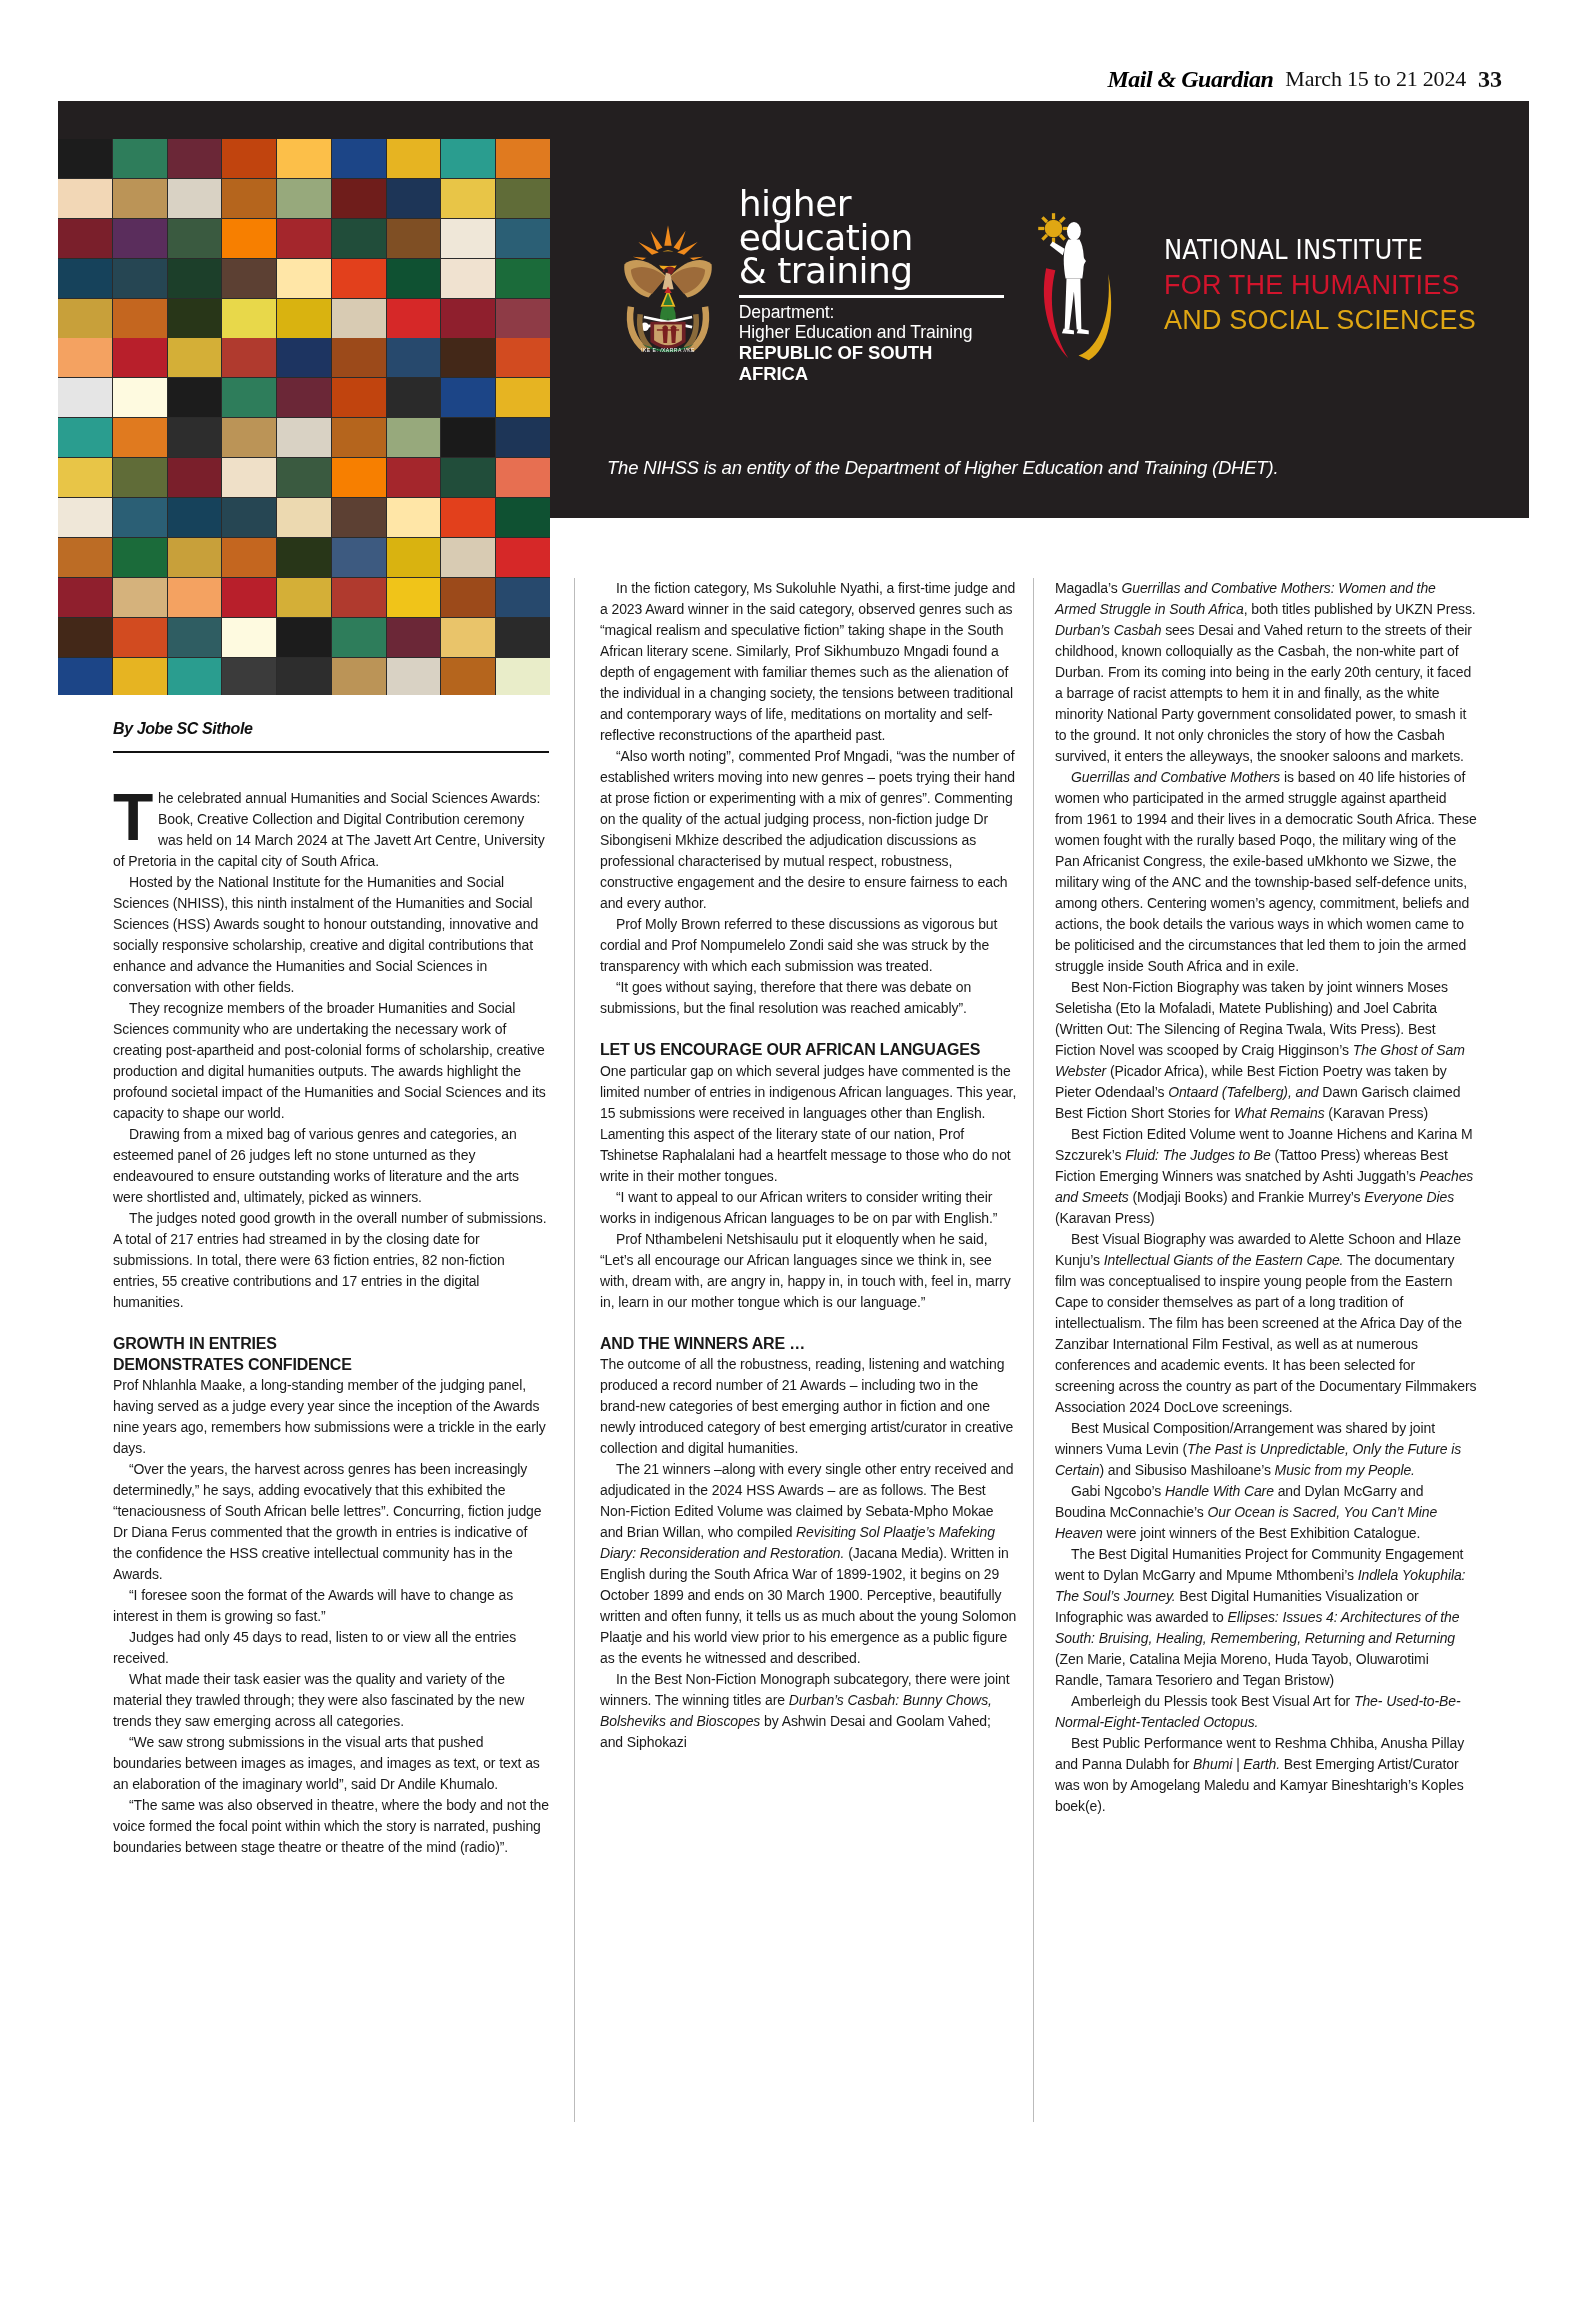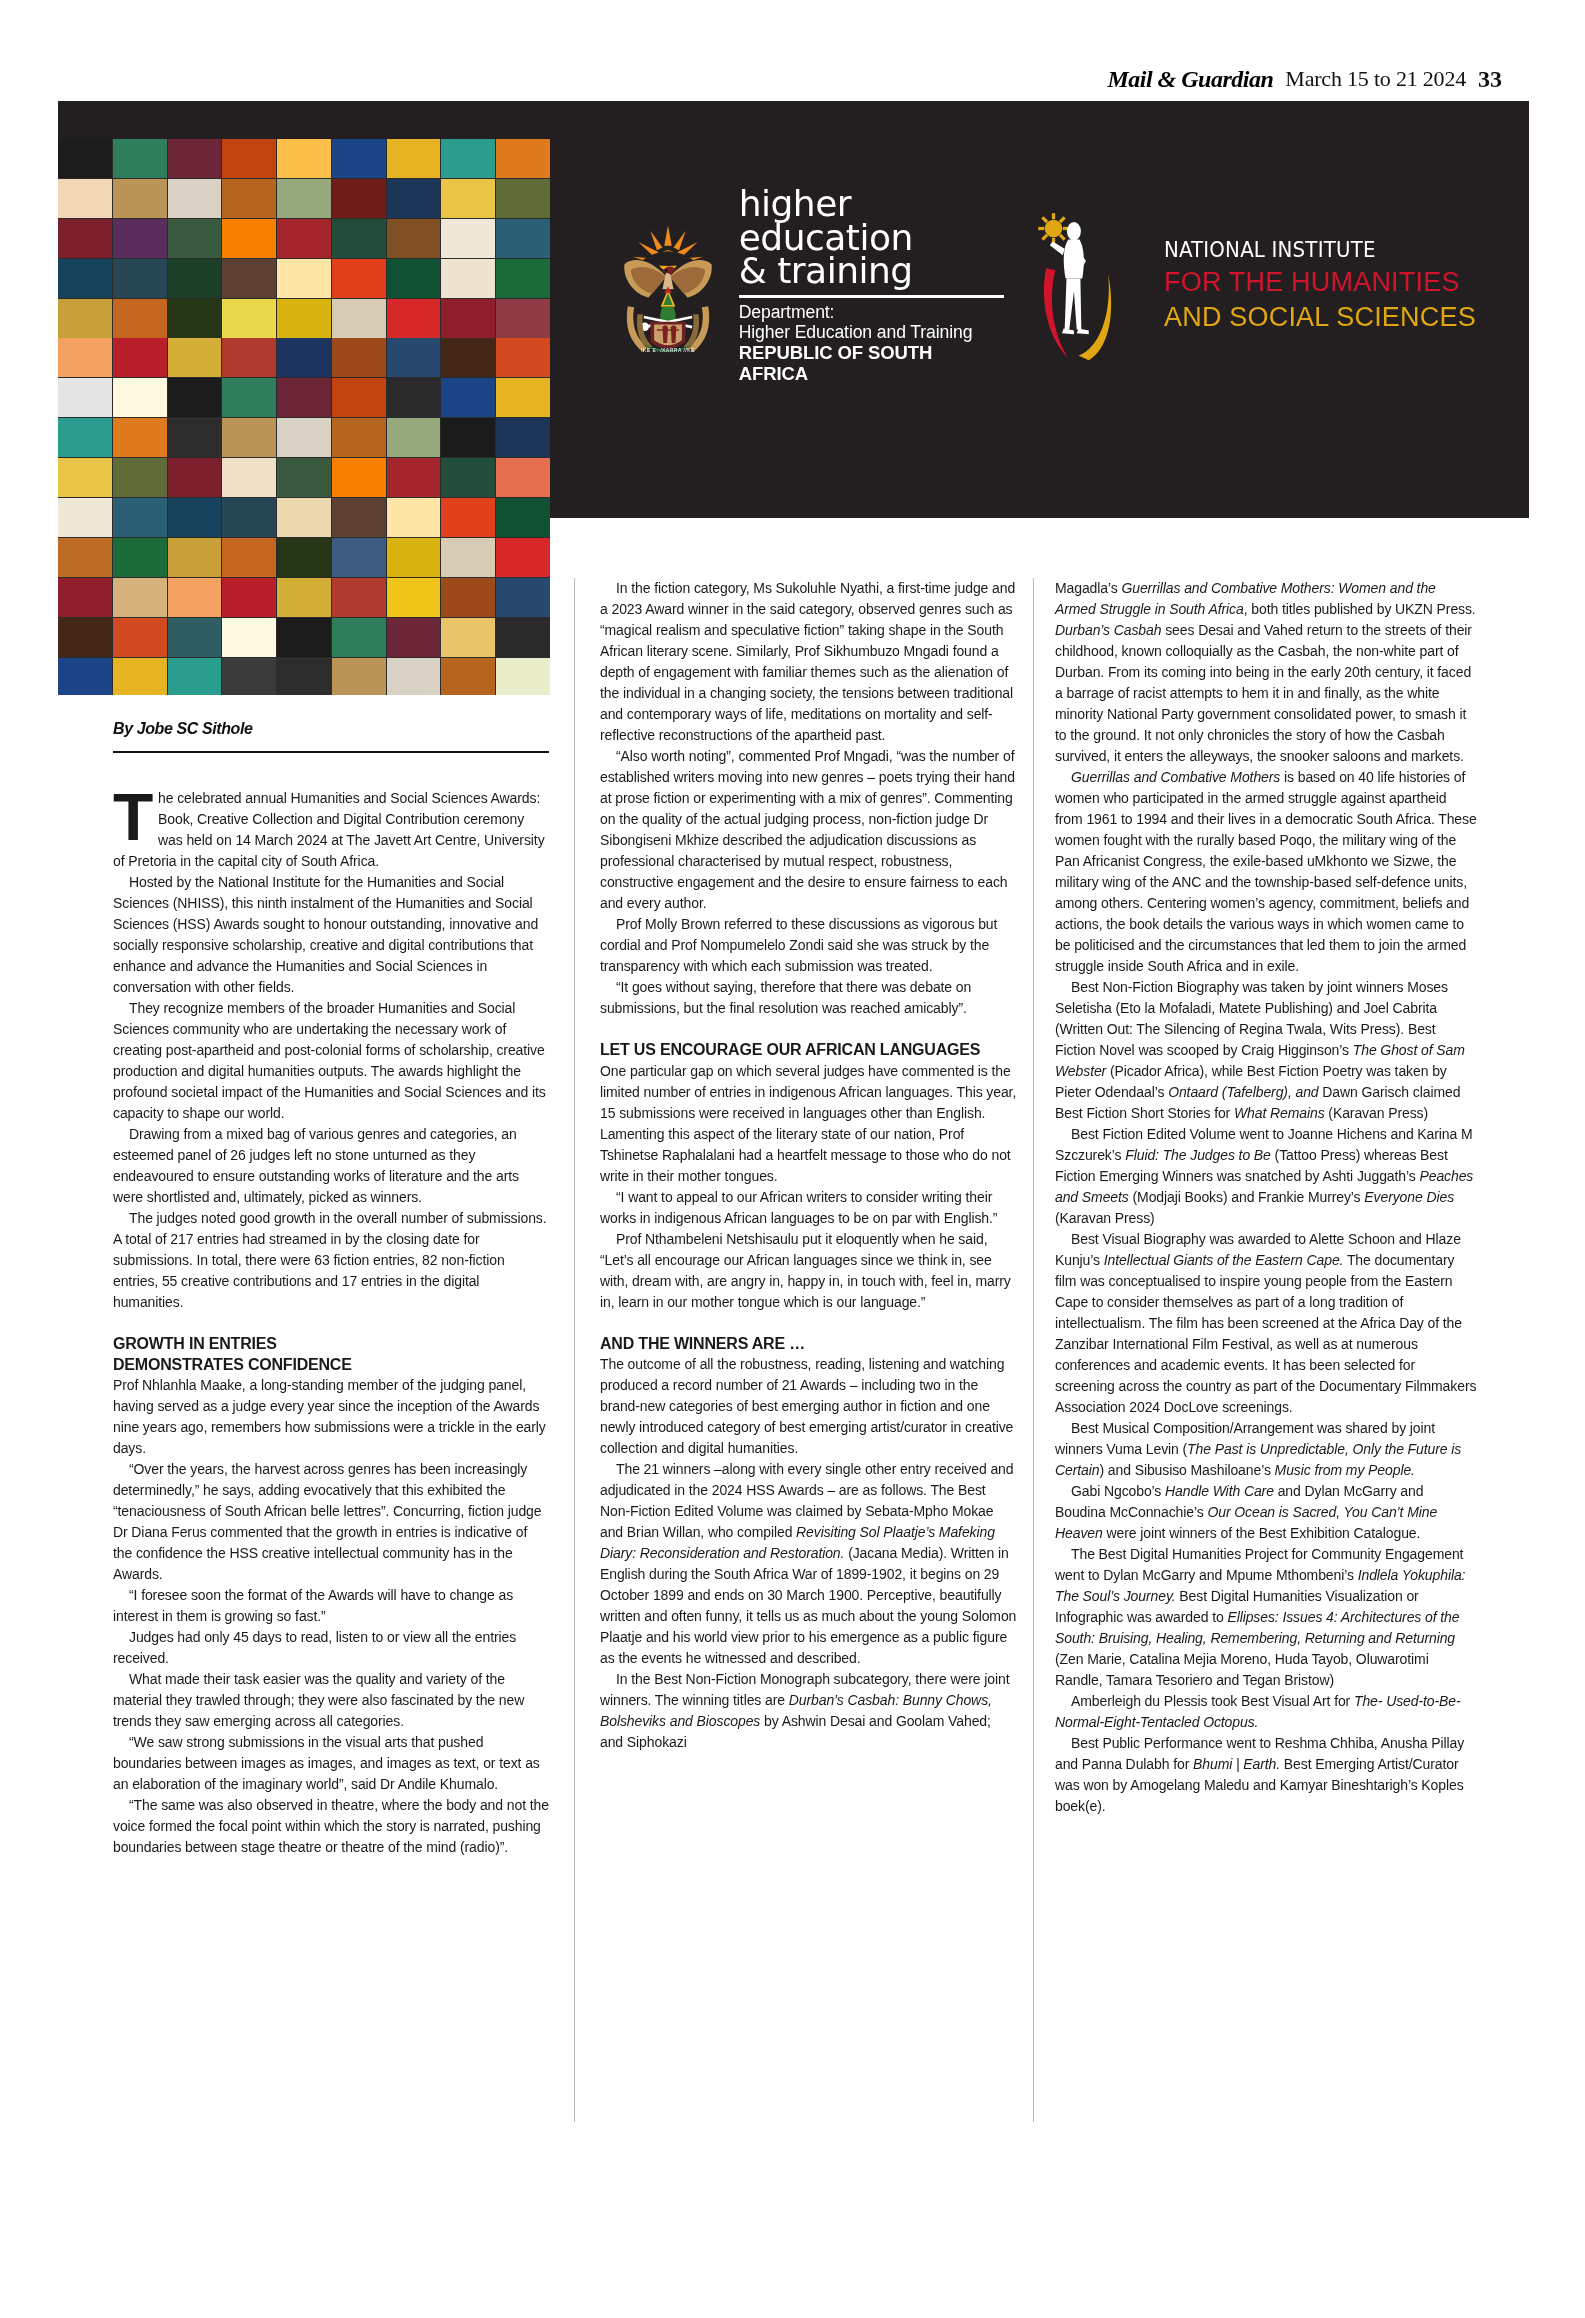--- a/index.html
+++ b/index.html
@@ -79,21 +79,21 @@
   .dhet-dep2{font-size:17.6px;color:#fff;line-height:1.12;letter-spacing:-0.1px;}
   .dhet-rep{font-size:18.5px;color:#fff;font-weight:700;line-height:1.12;letter-spacing:-0.1px;}
 
   .logo-nihss{
     position:absolute;left:1034px;top:204px;
     width:445px;height:162px;
     display:flex;align-items:center;gap:14px;
   }
   .nihss-mark{width:116px;height:153px;flex:0 0 auto;position:relative;}
   .nihss-text{display:flex;flex-direction:column;gap:4.6px;}
-  .ni-l1{font-size:22px;color:#ffffff;letter-spacing:0.2px;font-weight:400;font-family:"DejaVu Sans Condensed","Liberation Sans",sans-serif;}
+  .ni-l1{font-size:27px;color:#ffffff;letter-spacing:0.2px;font-weight:400;font-family:"DejaVu Sans Condensed","Liberation Sans",sans-serif;}
   .ni-l2{font-size:27px;color:#d1142c;letter-spacing:0.2px;font-weight:400;}
   .ni-l3{font-size:27px;color:#e0a713;letter-spacing:0.2px;font-weight:400;}
 
   
   .byline{
     position:absolute;left:113px;top:720px;
     font-size:16px;font-weight:700;font-style:italic;
     letter-spacing:-0.4px;color:#111;
   }
   .byrule{
@@ -369,20 +369,21 @@
         </g>
       </svg>
     </div>
     <div class="nihss-text">
       <div class="ni-l1">NATIONAL INSTITUTE</div>
       <div class="ni-l2">FOR THE HUMANITIES</div>
       <div class="ni-l3">AND SOCIAL SCIENCES</div>
     </div>
   </div>
 
+  <div class="tagline">The NIHSS is an entity of the Department of Higher Education and Training (DHET).</div>
 
   <div class="byline">By Jobe SC Sithole</div>
   <div class="byrule"></div>
 
   <div class="vrule" id="vr1"></div>
   <div class="vrule" id="vr2"></div>
 
   <div class="col" id="col1">
     <p class="noindent"><span class="dropcap">T</span><span>he celebrated annual Humanities and Social Sciences Awards: Book, Creative Collection and Digital Contribution ceremony was held on 14 March 2024 at The Javett Art Centre, University of Pretoria in the capital city of South Africa.</span></p>
     <p>Hosted by the National Institute for the Humanities and Social Sciences (NHISS), this ninth instalment of the Humanities and Social Sciences (HSS) Awards sought to honour outstanding, innovative and socially responsive scholarship, creative and digital contributions that enhance and advance the Humanities and Social Sciences in conversation with other fields.</p>

